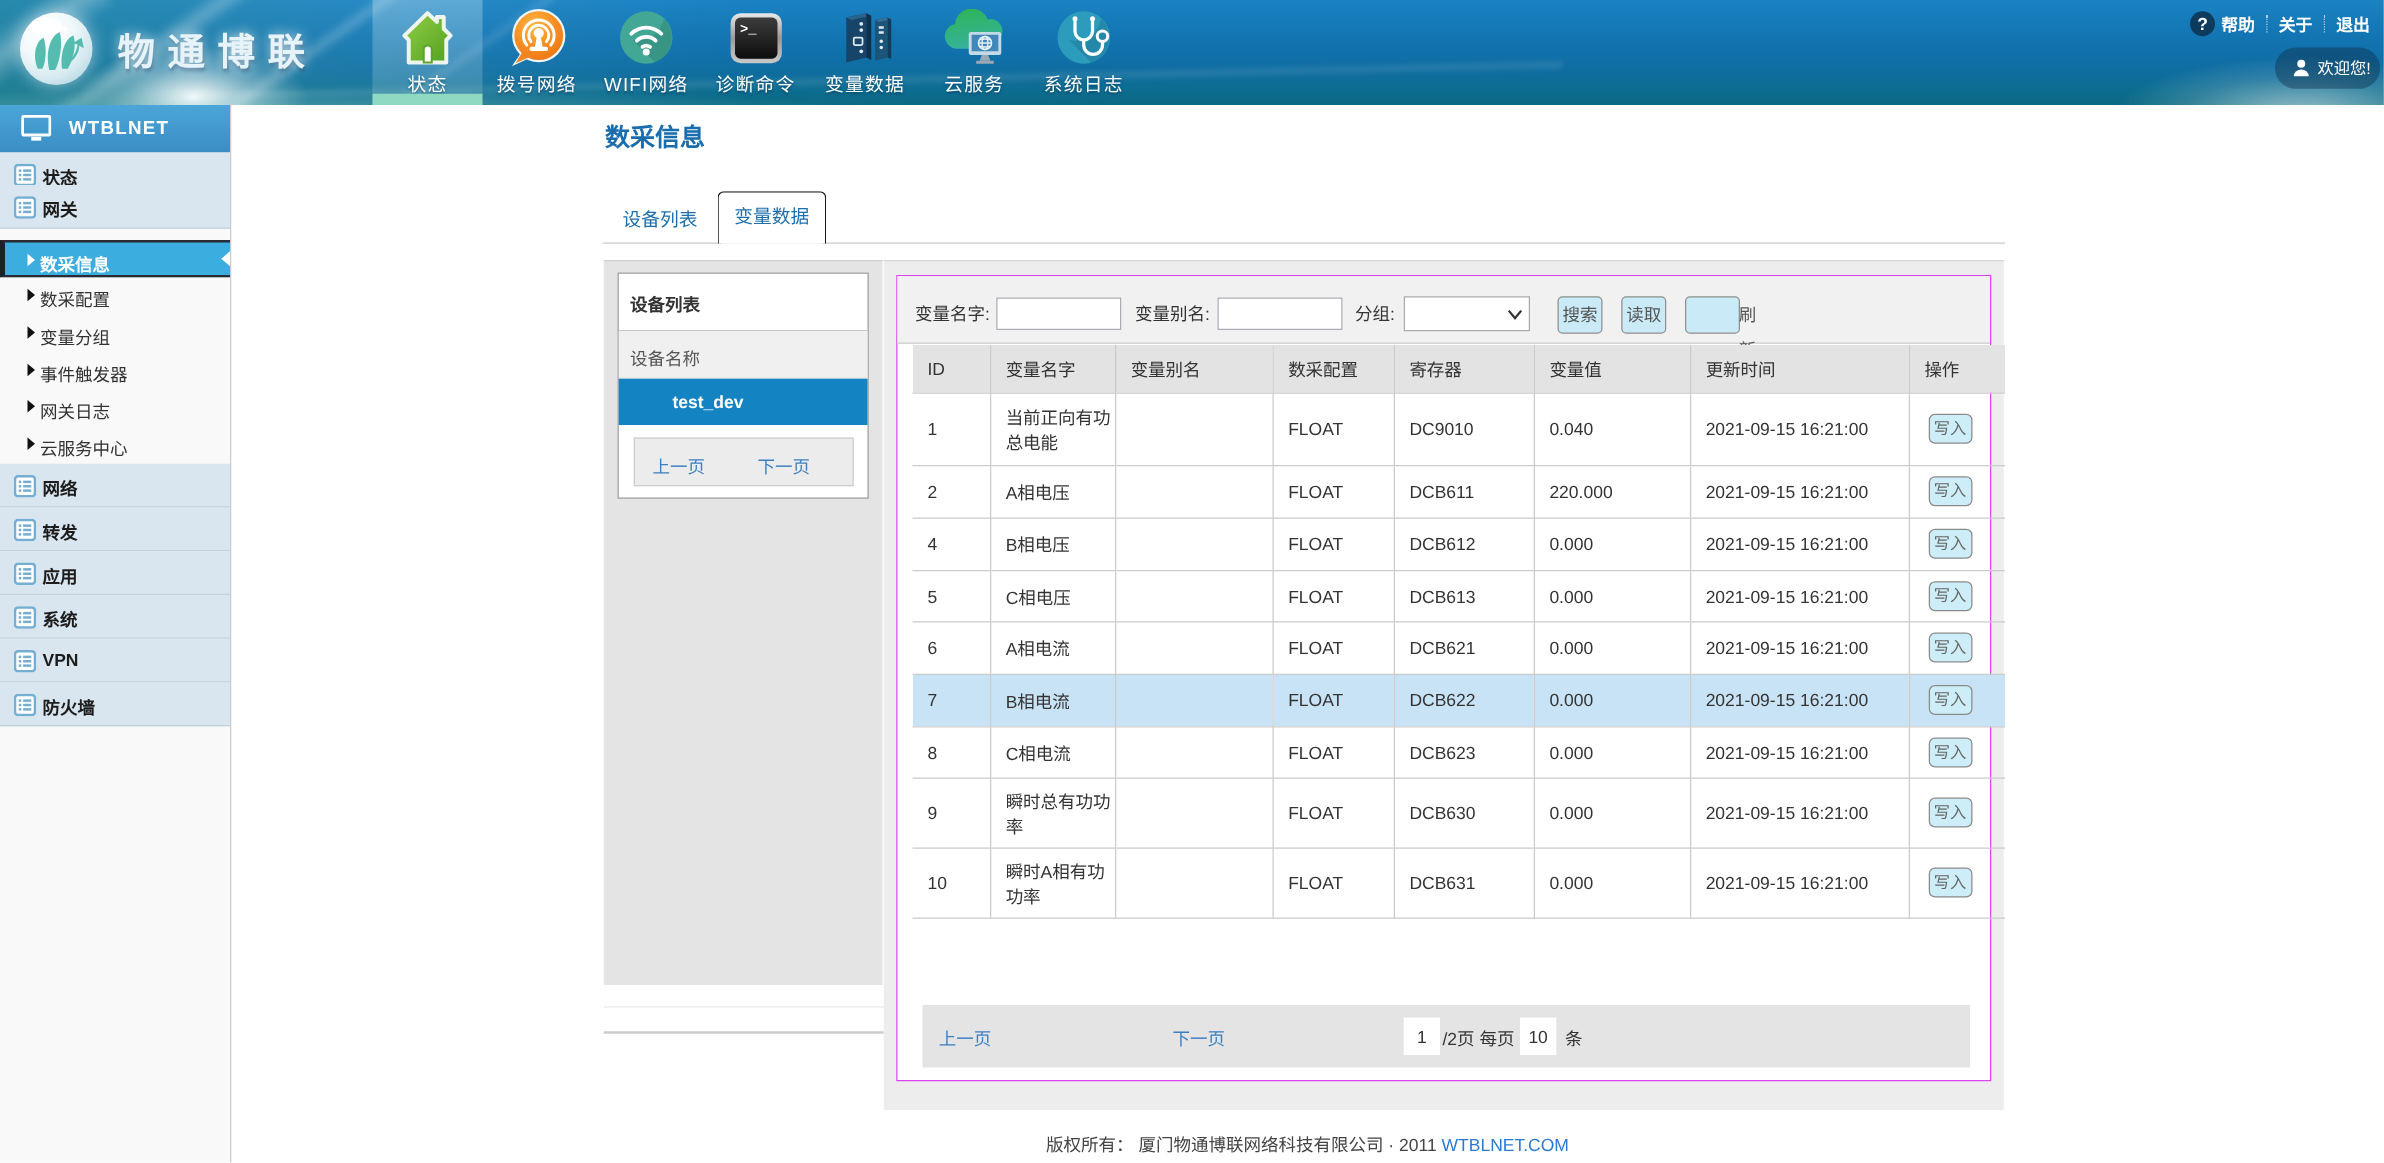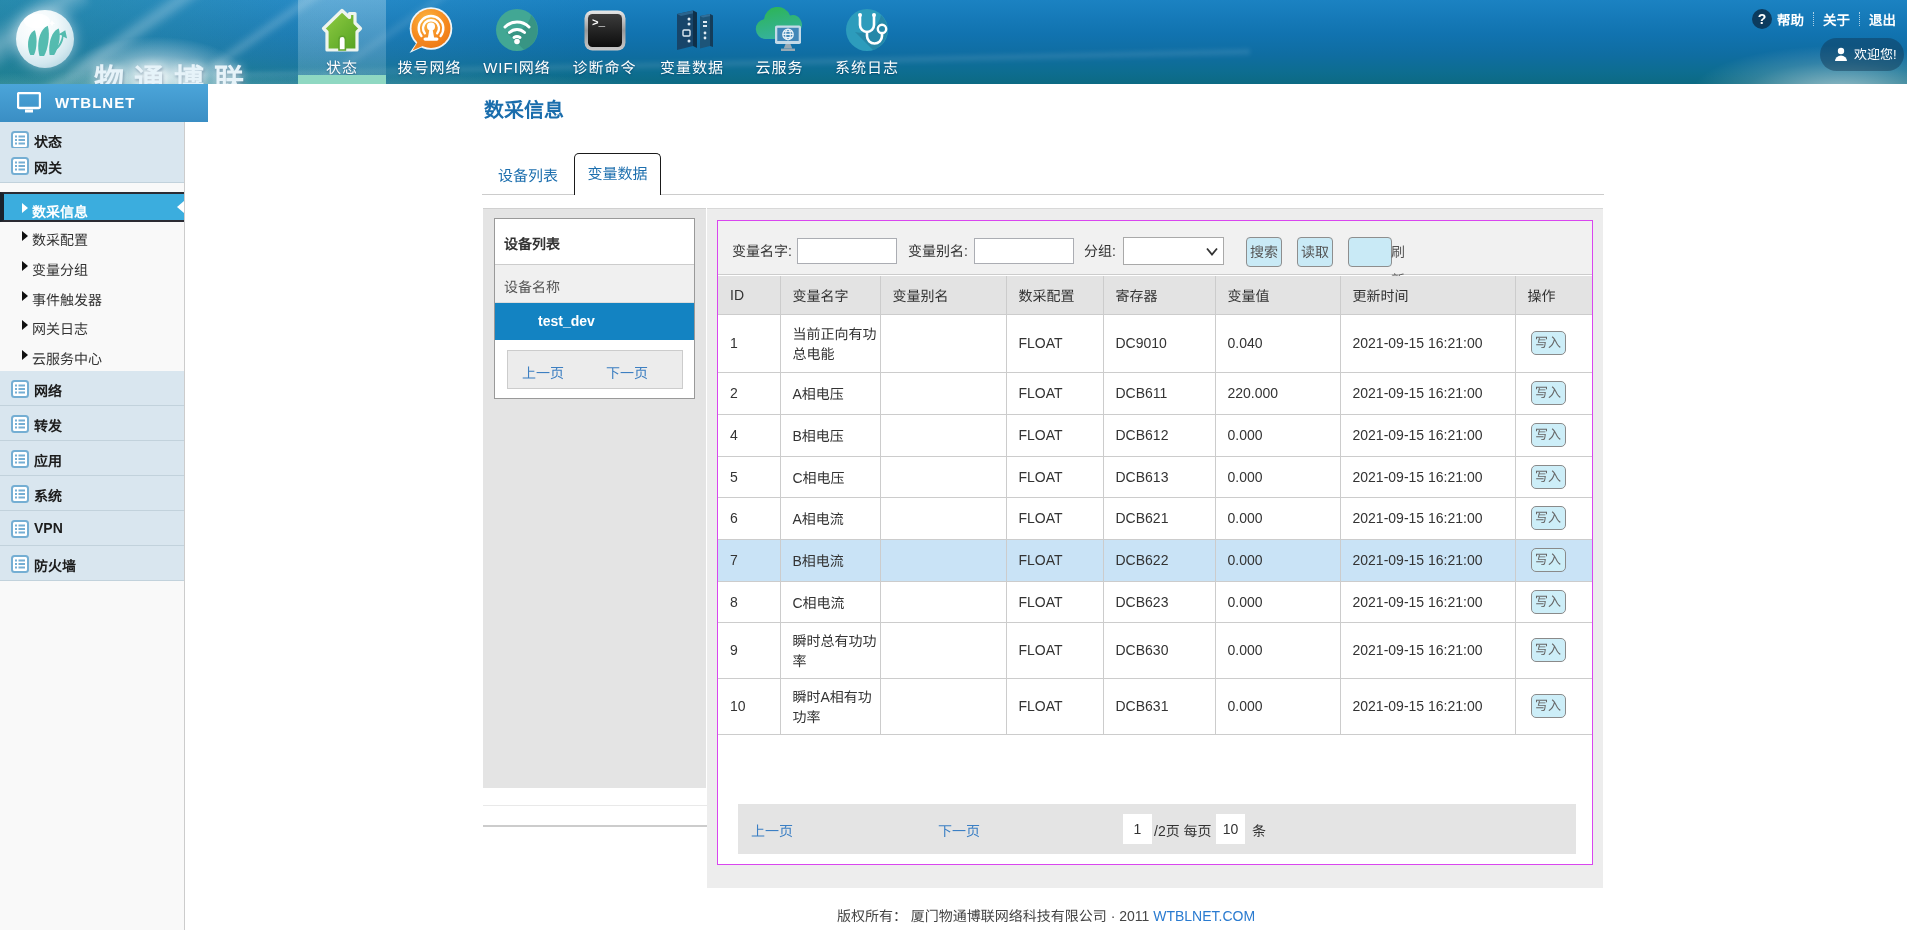--- a/index.html
+++ b/index.html
@@ -20,21 +20,21 @@
 #flare2 { position:absolute; left:1690px; top:45px; width:300px; height:95px;
   background:radial-gradient(ellipse at center, rgba(255,255,255,0.6) 0%, rgba(255,255,255,0.15) 45%, rgba(255,255,255,0) 70%); }
 #arc { position:absolute; left:150px; top:44px; width:1100px; height:40px;
   background:linear-gradient(to bottom, rgba(255,255,255,0) 40%, rgba(255,255,255,0.42) 50%, rgba(255,255,255,0) 62%);
   transform:rotate(-1.3deg); filter:blur(2px); opacity:.3; }
 
 
 #logoball { position:absolute; left:14px; top:7px; } #logoball svg { filter:drop-shadow(0 0 7px rgba(255,255,255,0.55)); }
 #logotxt { position:absolute; left:94px; top:17px; font-size:30px; font-weight:bold;
   color:#e6f3f9; letter-spacing:10px; white-space:nowrap;
-  text-shadow:0 0 10px rgba(255,255,255,0.75), 1px 2px 3px rgba(10,50,90,0.5);margin-top:38px; }
+  text-shadow:0 0 10px rgba(255,255,255,0.75), 1px 2px 3px rgba(10,50,90,0.5); }
 
 
 #nav { position:absolute; left:298px; top:0; height:84px; }
 .navitem { position:absolute; top:0; width:88px; height:84px; text-align:center; }
 .navitem .ic { position:absolute; top:7px; left:50%; transform:translateX(-50%); }
 .navitem .lb { position:absolute; bottom:7px; width:100%; font-size:15px; color:#fff;
   text-shadow:0 1px 2px rgba(0,40,80,0.5); letter-spacing:1px; }
 .navitem.active { background:linear-gradient(180deg, rgba(225,245,250,0.30), rgba(200,235,240,0.16)); }
 .navitem.active .underline { position:absolute; left:0; bottom:0; width:100%; height:9px; background:#8fd8c2; }
 
@@ -44,21 +44,21 @@
 #toplinks .q { width:20px; height:20px; border-radius:50%; background:#0c3b5e; color:#fff;
   font-weight:bold; font-size:14px; text-align:center; line-height:20px; margin-right:5px; }
 #toplinks .sep { width:1px; height:14px; border-left:1px dotted rgba(255,255,255,0.65); margin:0 9px; }
 #welcome { position:absolute; right:3px; top:38px; width:84px; height:33px; border-radius:17px;
   background:rgba(16,52,79,0.45); color:#fff; font-size:13px; line-height:33px; padding-left:34px; }
 #welcome svg { position:absolute; left:13px; top:8px; }
 
 
 #sidebar { position:absolute; left:0; top:84px; width:185px; height:846px;
   background:#f9f9f9; border-right:1px solid #ccc; }
-#sbhead { position:absolute; left:0; top:0; width:208px; height:38px;
+#sbhead { position:absolute; left:0; top:0; width:184px; height:38px;
   background:linear-gradient(180deg,#4ba5d9,#3a8ec4); color:#fff; font-weight:bold; font-size:15px; }
 #sbhead span { position:absolute; left:55px; top:10px; letter-spacing:1px; }
 #sbhead svg { position:absolute; left:17px; top:8px; }
 .sbitem { position:absolute; left:0; width:184px; height:35px; background:#d9e6ef;
   border-bottom:1px solid #c2d2dc; font-size:14px; font-weight:bold; color:#1c1c1c; }
 .sbitem span { position:absolute; left:34px; top:9px; }
 .sbitem svg { position:absolute; left:11px; top:9px; }
 .subitem { position:absolute; left:0; width:184px; height:30px; background:#f9f9f9;
   font-size:14px; color:#333; }
 .subitem .tri { position:absolute; left:22px; top:9px; width:0; height:0;
@@ -107,21 +107,21 @@
 #searchbar .lbl { position:absolute; top:19px; }
 #searchbar input { position:absolute; top:17px; width:100px; height:26px; border:1px solid #abadb3;
   background:#fff; }
 .fakesel { position:absolute; top:16px; width:101px; height:28px; border:1px solid #a9a9a9;
   background:#fff; }
 .fakesel svg { position:absolute; right:5px; top:9px; }
 .sbtn { position:absolute; top:16px; width:36px; height:30px; background:#c9eaf6;
   border:1px solid #8e8e8e; border-radius:4px; font-size:14px; color:#555; text-align:center;
   line-height:28px; }
 
-#vtable { position:absolute; left:0; top:55px; width:874px; border-collapse:collapse;
+#vtable { position:absolute; left:12px; top:55px; width:874px; border-collapse:collapse;
   table-layout:fixed; font-size:14px; color:#333; }
 #vtable th { background:#e3e3e3; font-weight:normal; height:38px; }
 #vtable th, #vtable td { border:1px solid #ccc; text-align:left; padding:2px 2px 2px 12px;
   vertical-align:middle; overflow:hidden; }
 #vtable th:first-child, #vtable td:first-child { border-left:none; }
 #vtable th:last-child, #vtable td:last-child { border-right:none; }
 #vtable th { border-top:none; }
 #vtable tr.hl td { background:#c9e3f6; }
 .wbtn { display:inline-block; margin-left:3px; width:35px; height:24px; background:#cdeef8; border:1px solid #8a8a8a;
   border-radius:5px; font-size:13px; color:#666; text-align:center; line-height:22px; }

